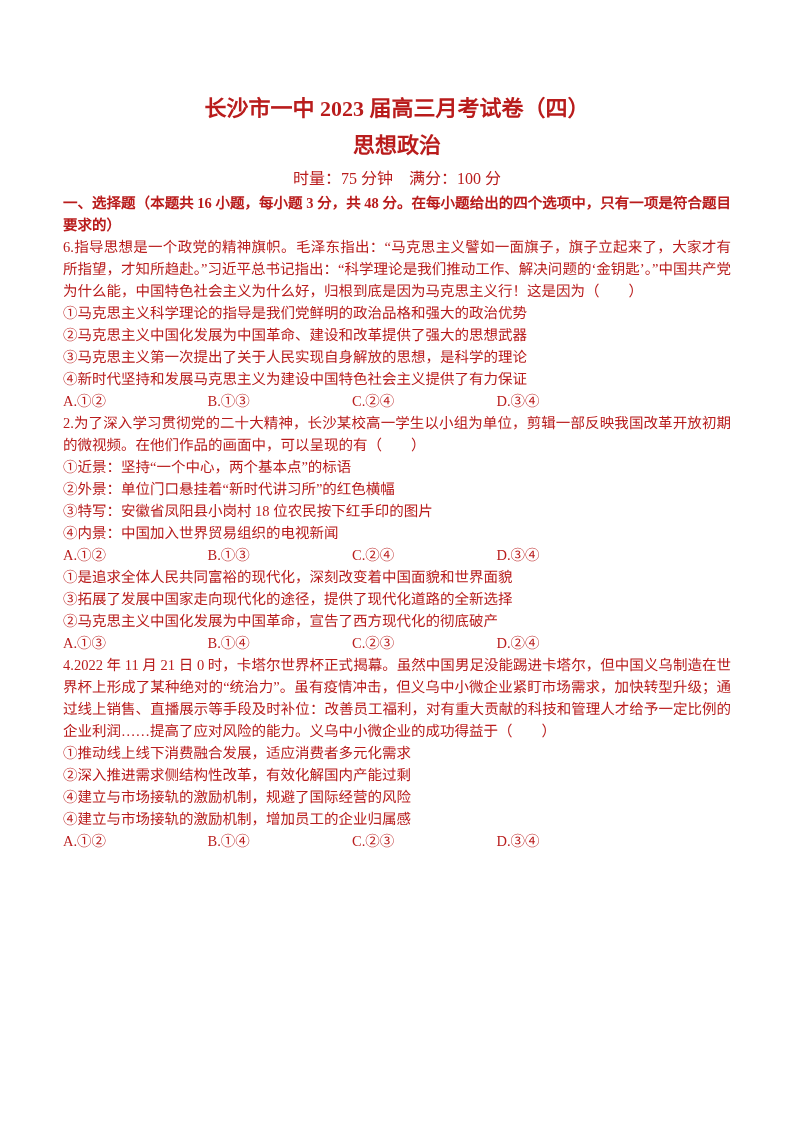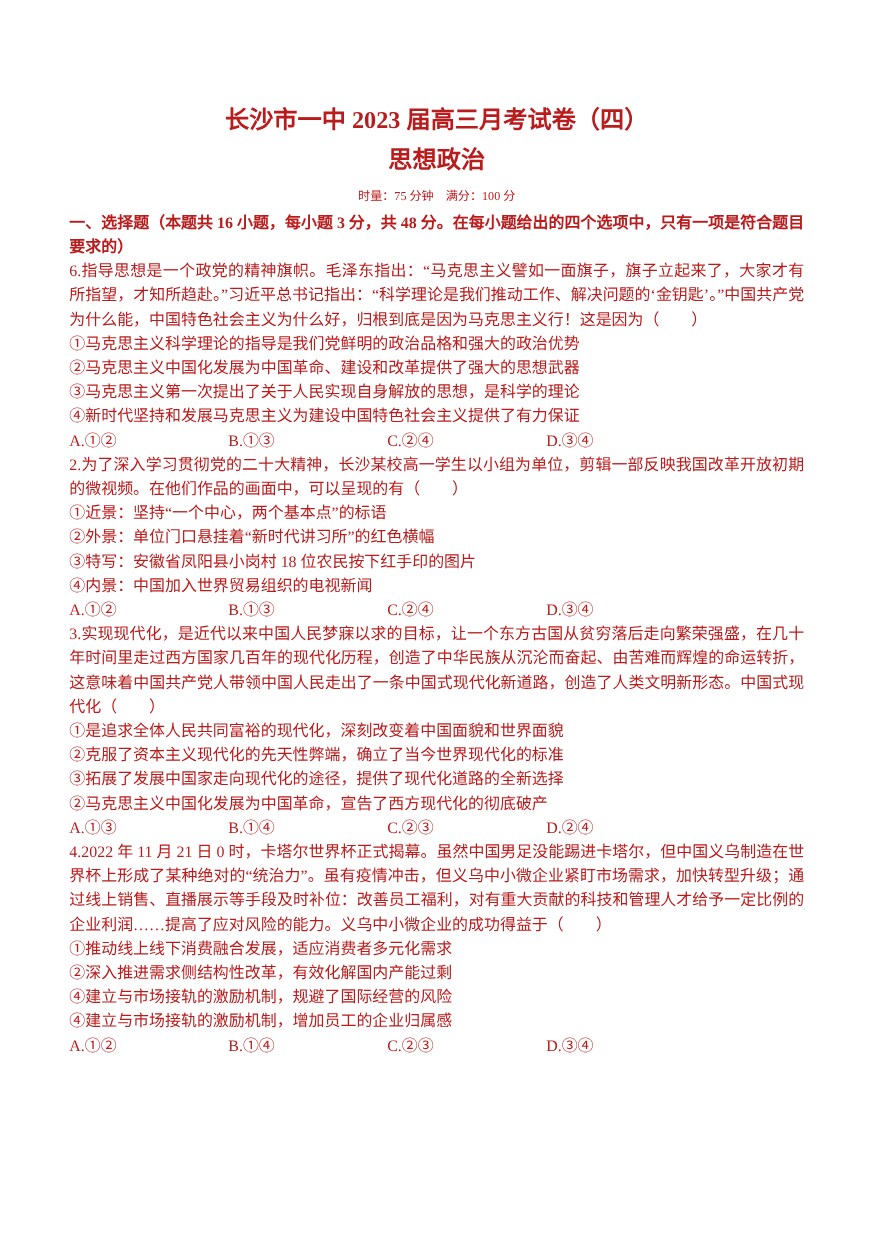--- a/index.html
+++ b/index.html
@@ -31,21 +31,21 @@
   .subject {
     margin: 6px 0 0 0;
     font-size: 22px;
     line-height: 32px;
     font-weight: bold;
     text-align: center;
   }
   .meta {
     margin: 6px 0 0 0;
     text-align: center;
-    font-size: 11px;
+    font-size: 16px;
     line-height: 22px;
   }
   .section-header {
     margin: 2px 0 0 0;
     font-weight: bold;
     text-align: justify;
     text-justify: inter-ideograph;
   }
   .stem, .item {
     margin: 0;
@@ -98,23 +98,21 @@
     <p class="item">④内景：中国加入世界贸易组织的电视新闻</p>
     <div class="options">
       <span class="opt">A.①②</span>
       <span class="opt">B.①③</span>
       <span class="opt">C.②④</span>
       <span class="opt">D.③④</span>
     </div>
   </div>
 
   <div class="question">
-    <p class="stem">3.实现现代化，是近代以来中国人民梦寐以求的目标，让一个东方古国从贫穷落后走向繁荣强盛，在几十年时间里走过西方国家几百年的现代化历程，创造了中华民族从沉沦而奋起、由苦难而辉煌的命运转折，这意味着中国共产党人带领中国人民走出了一条中国式现代化新道路，创造了人类文明新形态。中国式现代化（　　）</p>
     <p class="item">①是追求全体人民共同富裕的现代化，深刻改变着中国面貌和世界面貌</p>
-    <p class="item">②克服了资本主义现代化的先天性弊端，确立了当今世界现代化的标准</p>
     <p class="item">③拓展了发展中国家走向现代化的途径，提供了现代化道路的全新选择</p>
     <p class="item">②马克思主义中国化发展为中国革命，宣告了西方现代化的彻底破产</p>
     <div class="options">
       <span class="opt">A.①③</span>
       <span class="opt">B.①④</span>
       <span class="opt">C.②③</span>
       <span class="opt">D.②④</span>
     </div>
   </div>
 

